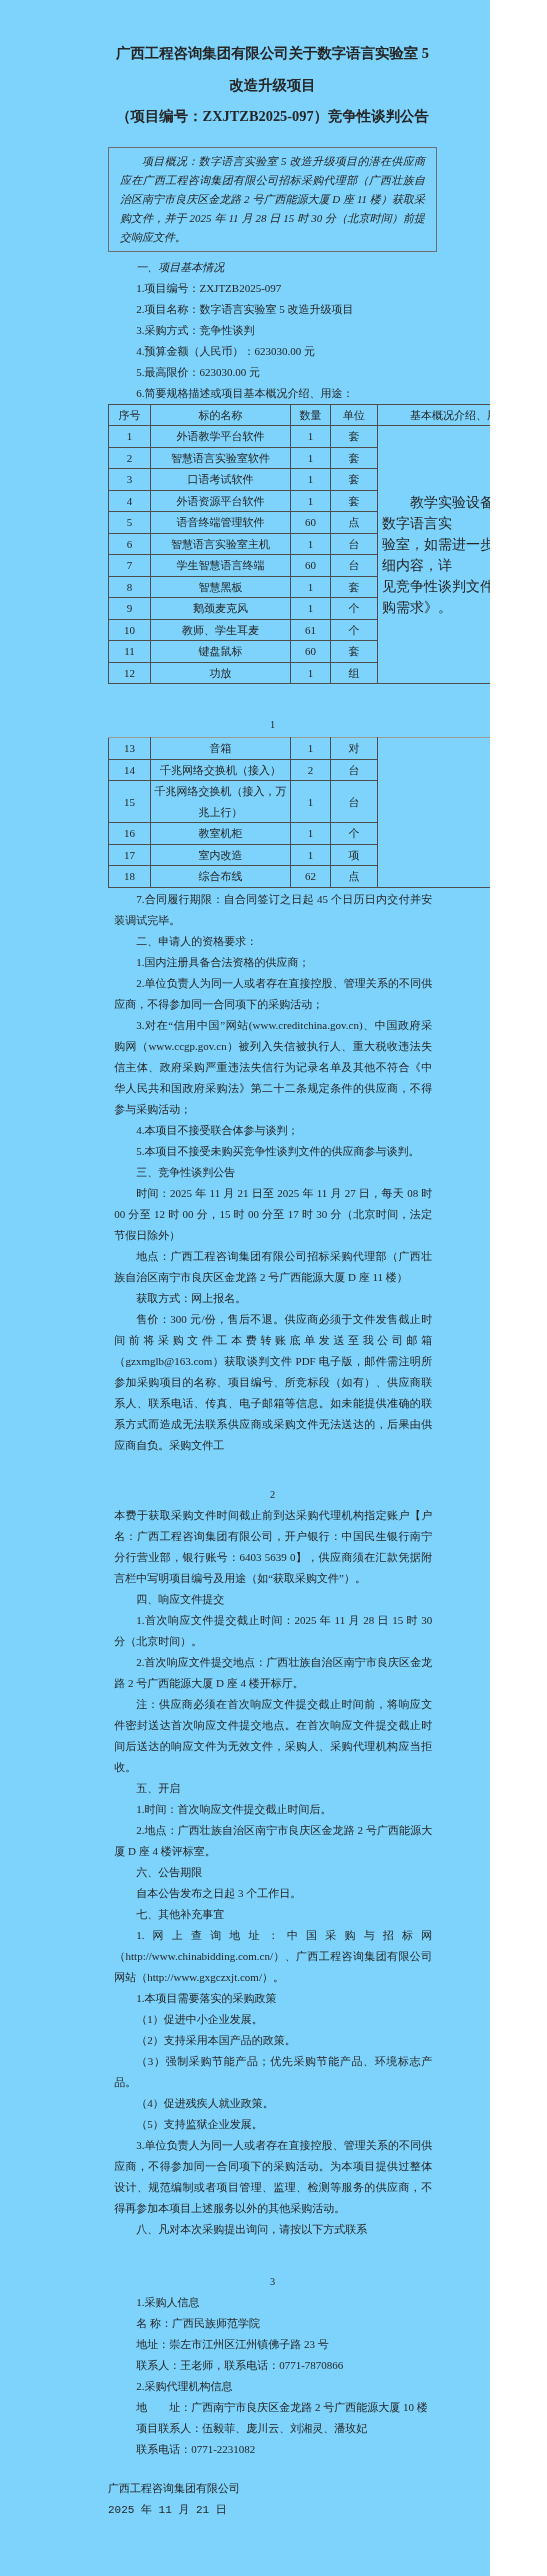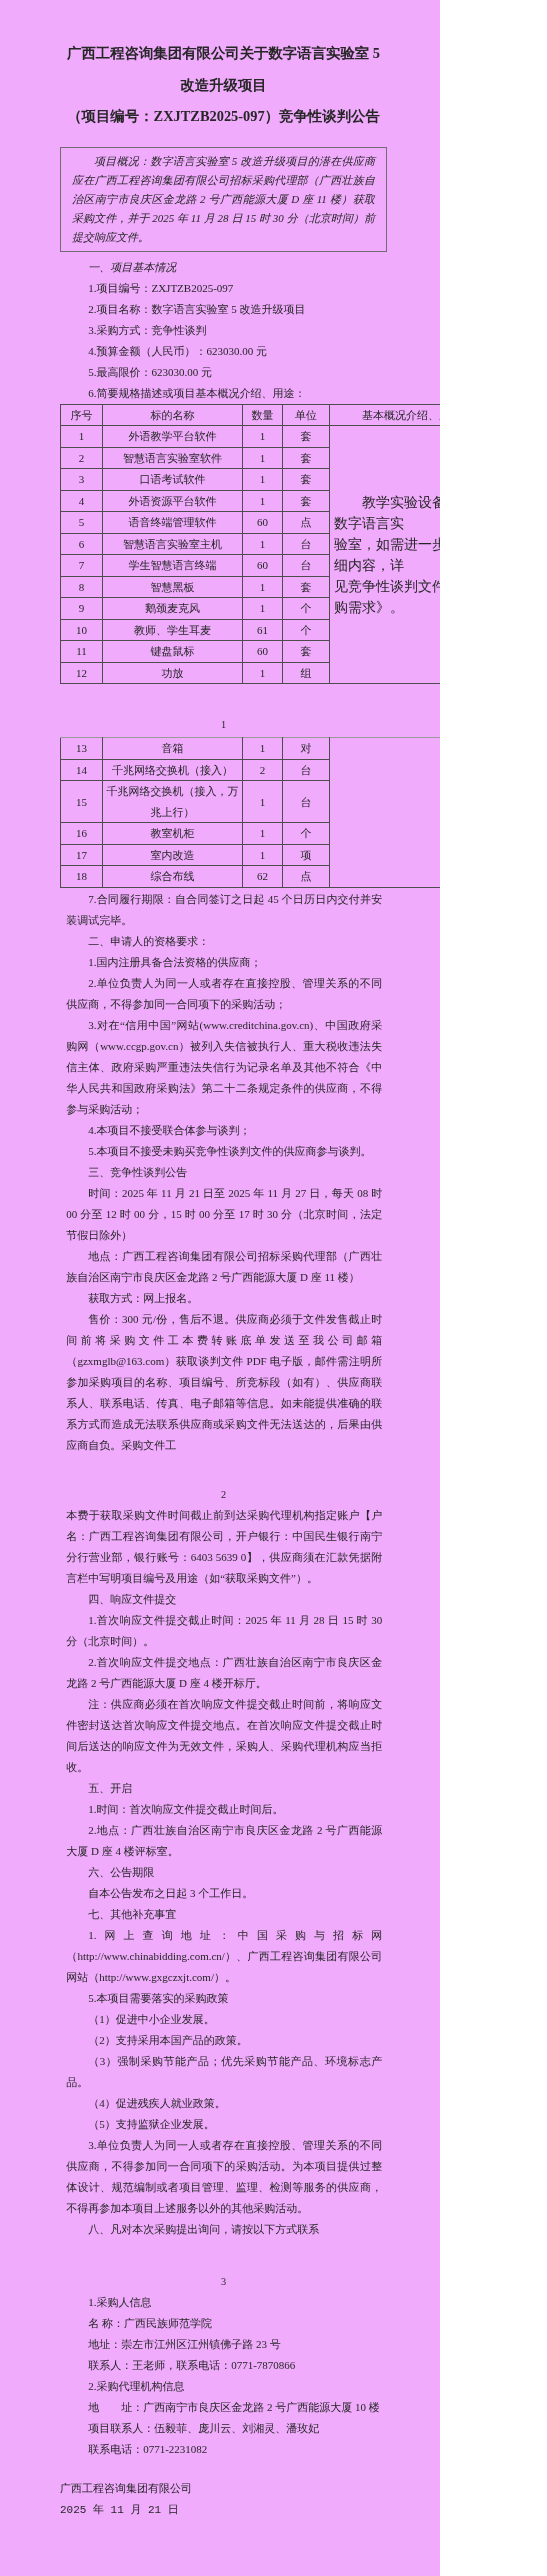--- a/index.html
+++ b/index.html
@@ -1,21 +1,22 @@
 <!DOCTYPE html>
 <html style="font-size:11px"><head>
 <meta charset="utf-8">
 <style>
   * { box-sizing: border-box; }
   html,body { margin:0; padding:0; background:#ffffff; }
   .doc {
-    width:440px; height:2576px; position:relative; overflow:hidden;
-    background:#f0abfc; color:#262626;
+    width:490px; height:2576px; position:relative; overflow:hidden;
+    background:#7dd3fc; color:#262626;
     font-family:"Liberation Serif","DejaVu Serif",serif;
     font-size:11px;
+    padding-left:48px;
   }
   .content { padding:0 53px 0 60px; }
   .title-block { padding-top:38px; text-align:center; font-weight:bold; font-size:14.4px; line-height:31.5px; }
   .overview-box {
     margin-top:14px; border:0.7px solid #6e6e6e; padding:4.1px 11px;
     line-height:19px; text-align:justify; text-indent:2em;font-style:italic;
   }
   .para { margin:0 4.8px 0 6.2px; line-height:21px; text-align:justify; text-indent:2em; }
   .para.noindent { text-indent:0; }
   .para.first-after-table { margin-top:1.4px; }
@@ -224,21 +225,21 @@
     <p class="para">1.首次响应文件提交截止时间：2025 年 11 月 28 日 15 时 30 分（北京时间）。</p>
     <p class="para">2.首次响应文件提交地点：广西壮族自治区南宁市良庆区金龙路 2 号广西能源大厦 D 座 4 楼开标厅。</p>
     <p class="para">注：供应商必须在首次响应文件提交截止时间前，将响应文件密封送达首次响应文件提交地点。在首次响应文件提交截止时间后送达的响应文件为无效文件，采购人、采购代理机构应当拒收。</p>
     <p class="para">五、开启</p>
     <p class="para">1.时间：首次响应文件提交截止时间后。</p>
     <p class="para">2.地点：广西壮族自治区南宁市良庆区金龙路 2 号广西能源大厦 D 座 4 楼评标室。</p>
     <p class="para">六、公告期限</p>
     <p class="para">自本公告发布之日起 3 个工作日。</p>
     <p class="para">七、其他补充事宜</p>
     <p class="para">1.网上查询地址：中国采购与招标网（http://www.chinabidding.com.cn/）、广西工程咨询集团有限公司网站（http://www.gxgczxjt.com/）。</p>
-    <p class="para">5.本项目需要落实的采购政策</p>
+    <p class="para">1.本项目需要落实的采购政策</p>
     <p class="para">（1）促进中小企业发展。</p>
     <p class="para">（2）支持采用本国产品的政策。</p>
     <p class="para">（3）强制采购节能产品；优先采购节能产品、环境标志产品。</p>
     <p class="para">（4）促进残疾人就业政策。</p>
     <p class="para">（5）支持监狱企业发展。</p>
     <p class="para">3.单位负责人为同一人或者存在直接控股、管理关系的不同供应商，不得参加同一合同项下的采购活动。为本项目提供过整体设计、规范编制或者项目管理、监理、检测等服务的供应商，不得再参加本项目上述服务以外的其他采购活动。</p>
     <p class="para">八、凡对本次采购提出询问，请按以下方式联系</p>
 
     <div class="page-number" id="pn3">3</div>
 

